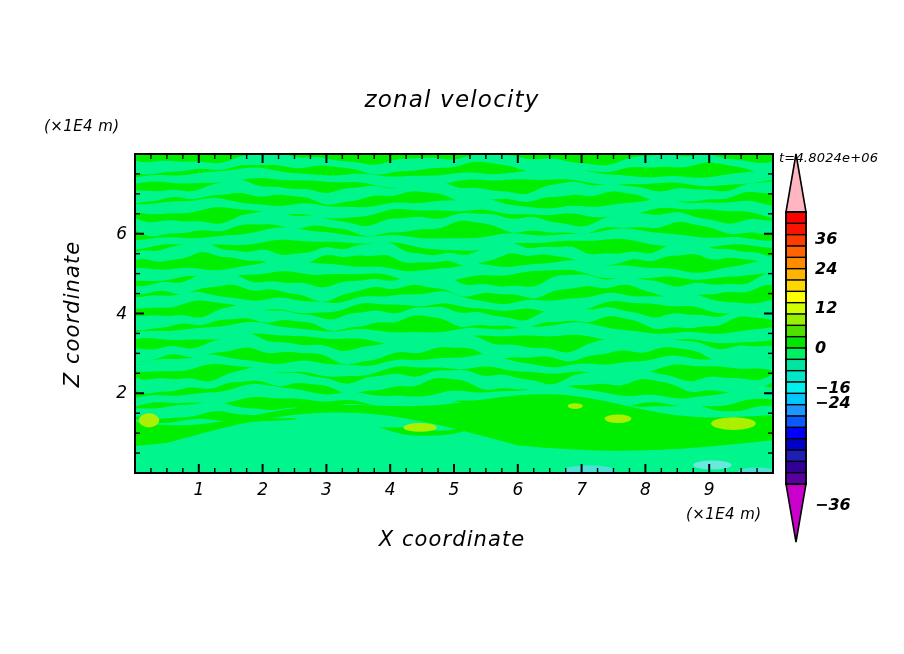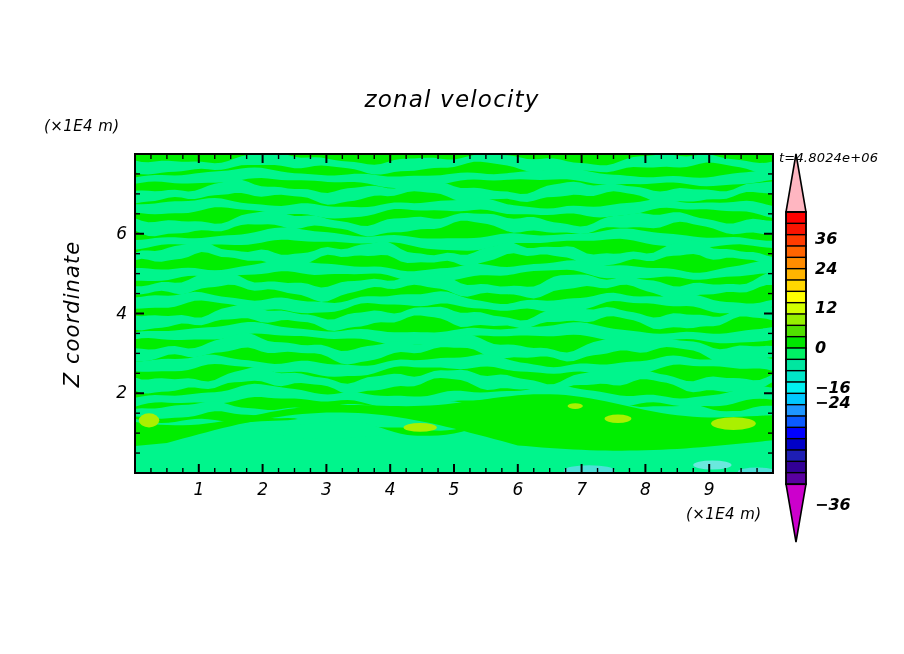--- a/index.html
+++ b/index.html
@@ -287,20 +287,21 @@
       <div class="txt xtick-label" style="left: 566.6px;">7</div>
       <div class="txt xtick-label" style="left: 630.4px;">8</div>
       <div class="txt xtick-label" style="left: 694.2px;">9</div>
     </div>
   <div id="ytick-labels">
       <div class="txt ytick-label" style="top: 382.25px;">2</div>
       <div class="txt ytick-label" style="top: 302.5px;">4</div>
       <div class="txt ytick-label" style="top: 222.75px;">6</div>
     </div>
 
+  <div class="txt" id="x-axis-title">X coordinate</div>
   <div class="txt" id="y-axis-title">Z coordinate</div>
   <div class="txt" id="x-unit-label">(×1E4 m)</div>
 
   <svg id="colorbar-svg" width="904" height="654" style="position:absolute;left:0;top:0;pointer-events:none;">
     <g id="cbar-bands">
         <path d="M 796 154 L 806 212 L 786 212 Z" fill="#ffb6c1" stroke="#000" stroke-width="1.6"></path>
         <path d="M 796 542 L 786 484 L 806 484 Z" fill="#cc00cc" stroke="#000" stroke-width="1.6"></path>
         <rect x="786" y="212" width="20" height="11.733333333333334" fill="#ff0000" stroke="#000" stroke-width="1.4"></rect>
         <rect x="786" y="223.33333333333334" width="20" height="11.733333333333334" fill="#fa1400" stroke="#000" stroke-width="1.4"></rect>
         <rect x="786" y="234.66666666666666" width="20" height="11.733333333333334" fill="#ff3c00" stroke="#000" stroke-width="1.4"></rect>

